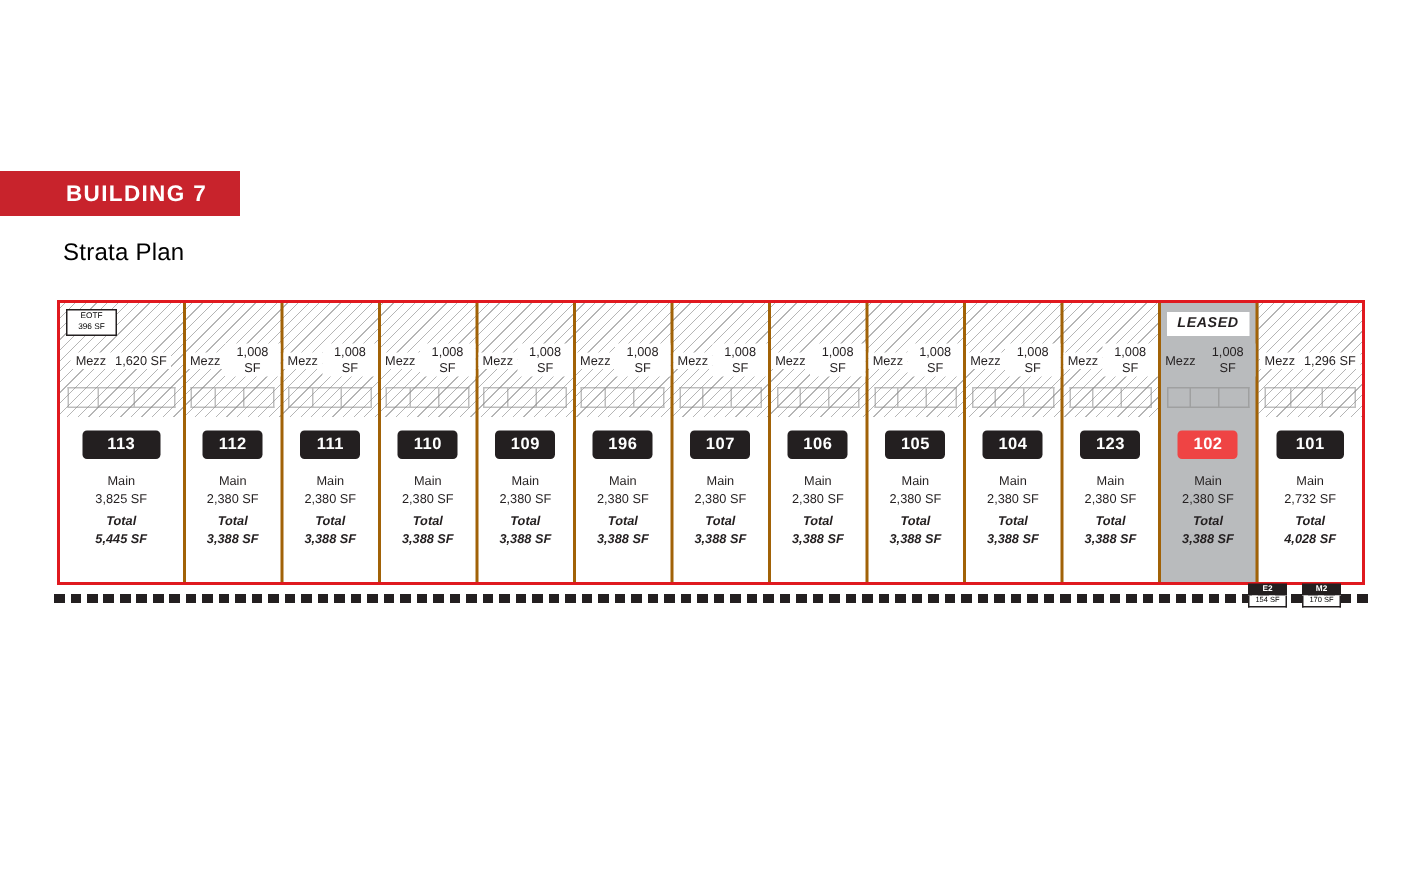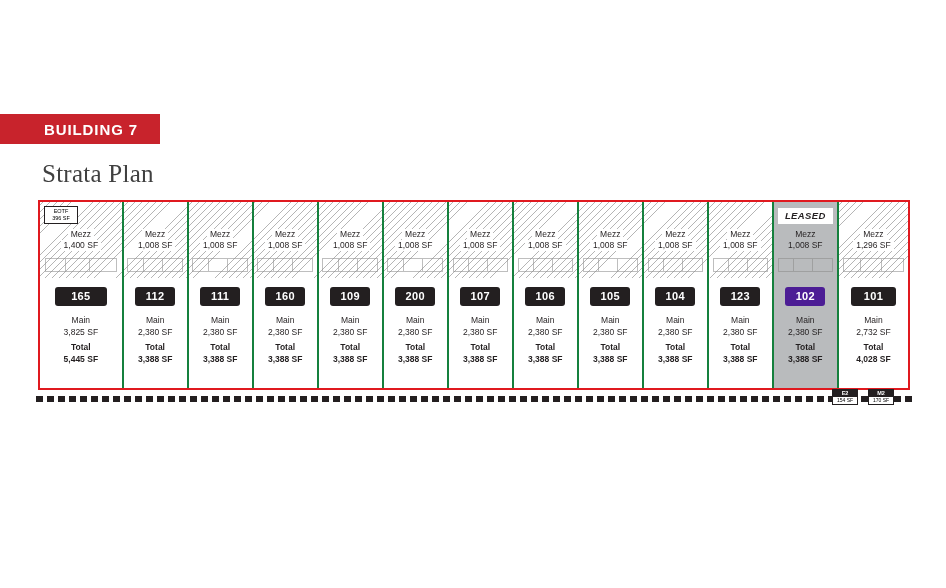--- a/index.html
+++ b/index.html
@@ -28,23 +28,23 @@
     padding-left: 44px;
     padding-right: 22px;
     font-weight: bold;
     font-size: 15px;
     letter-spacing: 0.06em;
   }
   #plan-title {
     position: absolute;
     left: 42px;
     top: 160px;
-    color: #404040;
-    font-family: Liberation Serif, serif;
-    font-size: 25px;
+    color: #000000;
+    font-family: Liberation Sans, sans-serif;
+    font-size: 16px;
     letter-spacing: 0.01em;
   }
 
   
   #plan {
     position: absolute;
     left: 38px;
     top: 200px;
     width: 872px;
     height: 190px;
@@ -80,37 +80,37 @@
   #units {
     position: absolute;
     left: 2px;
     top: 2px;
     right: 2px;
     bottom: 2px;
     display: flex;
   }
   .unit {
     position: relative;
-    border-right: 2px solid #15803d;
+    border-right: 2px solid #a16207;
     box-sizing: border-box;
     display: flex;
     flex-direction: column;
     align-items: center;
     text-align: center;
     font-size: 8.5px;
     color: #231f20;
   }
   .unit:last-child { border-right: none; }
 
   .unit .mezz-block {
     height: 76px;
     width: 100%;
     position: relative;
     display: flex;
-    flex-direction: column;
+    flex-direction: row;
     justify-content: center;
     align-items: center;
   }
   .mezz-label, .mezz-area {
     position: relative;
     z-index: 2;
     background: #ffffff;
     padding: 0 3px;
     line-height: 11px;
     font-size: 8.5px;
@@ -136,30 +136,30 @@
     margin-top: 9px;
     background: #231f20;
     color: #ffffff;
     font-weight: bold;
     font-size: 11px;
     border-radius: 3px;
     padding: 3px 0 4px 0;
     width: 64%;
     letter-spacing: 0.03em;
   }
-  .unit.leased .unit-tag { background: #4c1d95; }
+  .unit.leased .unit-tag { background: #ef4444; }
   .unit .stats {
     margin-top: 9px;
     line-height: 11.5px;
     font-size: 8.5px;
   }
   .stats .row-label { display: block; text-align: center; }
   .stats .row-value { display: block; }
   .stats .total-label,
-  .stats .total-value { font-weight: bold; }
+  .stats .total-value { font-weight: bold; font-style: italic; }
   .stats .total-label { margin-top: 4px; display: block; }
 
   
   .unit.leased {
     background: #b9bbbd;
   }
   .unit.leased .mezz-label,
   .unit.leased .mezz-area {
     background: #b9bbbd;
   }
@@ -256,23 +256,23 @@
         <div class="mezz-block">
           <div class="linework">
             <i style="left:0;top:0;width:100%;height:0.6px"></i>
             <i style="left:0;top:0;width:0.6px;height:100%"></i>
             <i style="right:0;top:0;width:0.6px;height:100%"></i>
             <i style="left:28%;top:0;width:0.6px;height:100%"></i>
             <i style="left:62%;top:0;width:0.6px;height:100%"></i>
             <i style="left:0;bottom:0;width:100%;height:0.6px"></i>
           </div>
           <div class="mezz-label">Mezz</div>
-          <div class="mezz-area">1,400 SF</div>
-        </div>
-        <div class="unit-tag">165</div>
+          <div class="mezz-area">1,620 SF</div>
+        </div>
+        <div class="unit-tag">113</div>
         <div class="stats"><span class="row-label">Main</span><span class="row-value">3,825 SF</span><span class="total-label">Total</span><span class="total-value">5,445 SF</span></div>
       </div>
       <div class="unit" style="flex: 7.1 1 0px;">
         <div class="mezz-block">
           <div class="linework">
             <i style="left:0;top:0;width:100%;height:0.6px"></i>
             <i style="left:0;top:0;width:0.6px;height:100%"></i>
             <i style="right:0;top:0;width:0.6px;height:100%"></i>
             <i style="left:28%;top:0;width:0.6px;height:100%"></i>
             <i style="left:62%;top:0;width:0.6px;height:100%"></i>
@@ -306,21 +306,21 @@
             <i style="left:0;top:0;width:100%;height:0.6px"></i>
             <i style="left:0;top:0;width:0.6px;height:100%"></i>
             <i style="right:0;top:0;width:0.6px;height:100%"></i>
             <i style="left:28%;top:0;width:0.6px;height:100%"></i>
             <i style="left:62%;top:0;width:0.6px;height:100%"></i>
             <i style="left:0;bottom:0;width:100%;height:0.6px"></i>
           </div>
           <div class="mezz-label">Mezz</div>
           <div class="mezz-area">1,008 SF</div>
         </div>
-        <div class="unit-tag">160</div>
+        <div class="unit-tag">110</div>
         <div class="stats"><span class="row-label">Main</span><span class="row-value">2,380 SF</span><span class="total-label">Total</span><span class="total-value">3,388 SF</span></div>
       </div>
       <div class="unit" style="flex: 7.1 1 0px;">
         <div class="mezz-block">
           <div class="linework">
             <i style="left:0;top:0;width:100%;height:0.6px"></i>
             <i style="left:0;top:0;width:0.6px;height:100%"></i>
             <i style="right:0;top:0;width:0.6px;height:100%"></i>
             <i style="left:28%;top:0;width:0.6px;height:100%"></i>
             <i style="left:62%;top:0;width:0.6px;height:100%"></i>
@@ -338,21 +338,21 @@
             <i style="left:0;top:0;width:100%;height:0.6px"></i>
             <i style="left:0;top:0;width:0.6px;height:100%"></i>
             <i style="right:0;top:0;width:0.6px;height:100%"></i>
             <i style="left:28%;top:0;width:0.6px;height:100%"></i>
             <i style="left:62%;top:0;width:0.6px;height:100%"></i>
             <i style="left:0;bottom:0;width:100%;height:0.6px"></i>
           </div>
           <div class="mezz-label">Mezz</div>
           <div class="mezz-area">1,008 SF</div>
         </div>
-        <div class="unit-tag">200</div>
+        <div class="unit-tag">196</div>
         <div class="stats"><span class="row-label">Main</span><span class="row-value">2,380 SF</span><span class="total-label">Total</span><span class="total-value">3,388 SF</span></div>
       </div>
       <div class="unit" style="flex: 7.1 1 0px;">
         <div class="mezz-block">
           <div class="linework">
             <i style="left:0;top:0;width:100%;height:0.6px"></i>
             <i style="left:0;top:0;width:0.6px;height:100%"></i>
             <i style="right:0;top:0;width:0.6px;height:100%"></i>
             <i style="left:28%;top:0;width:0.6px;height:100%"></i>
             <i style="left:62%;top:0;width:0.6px;height:100%"></i>

